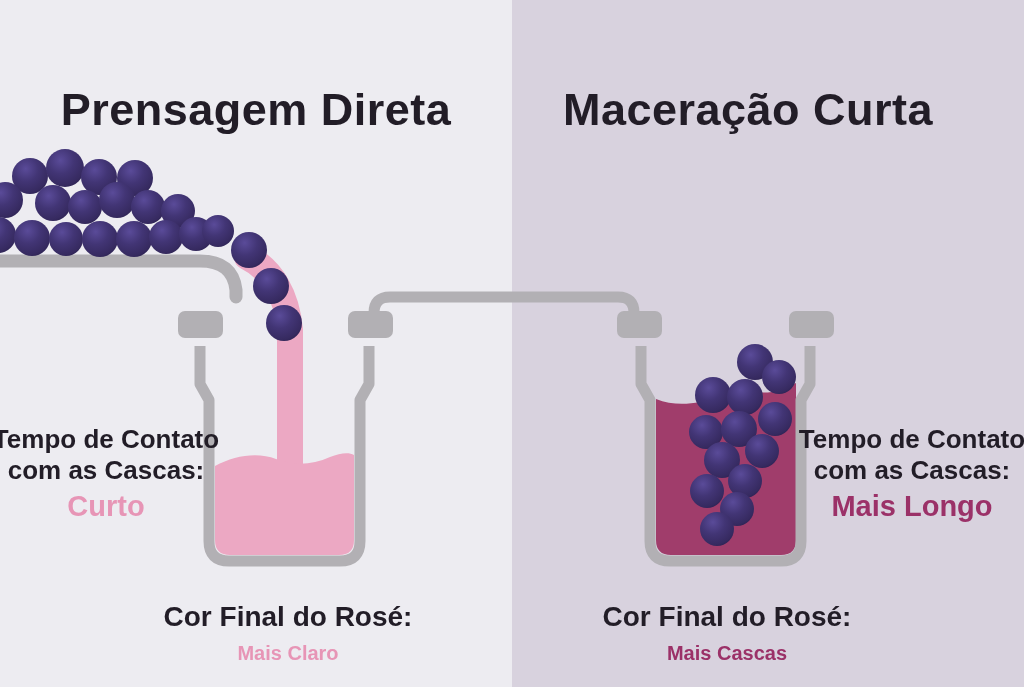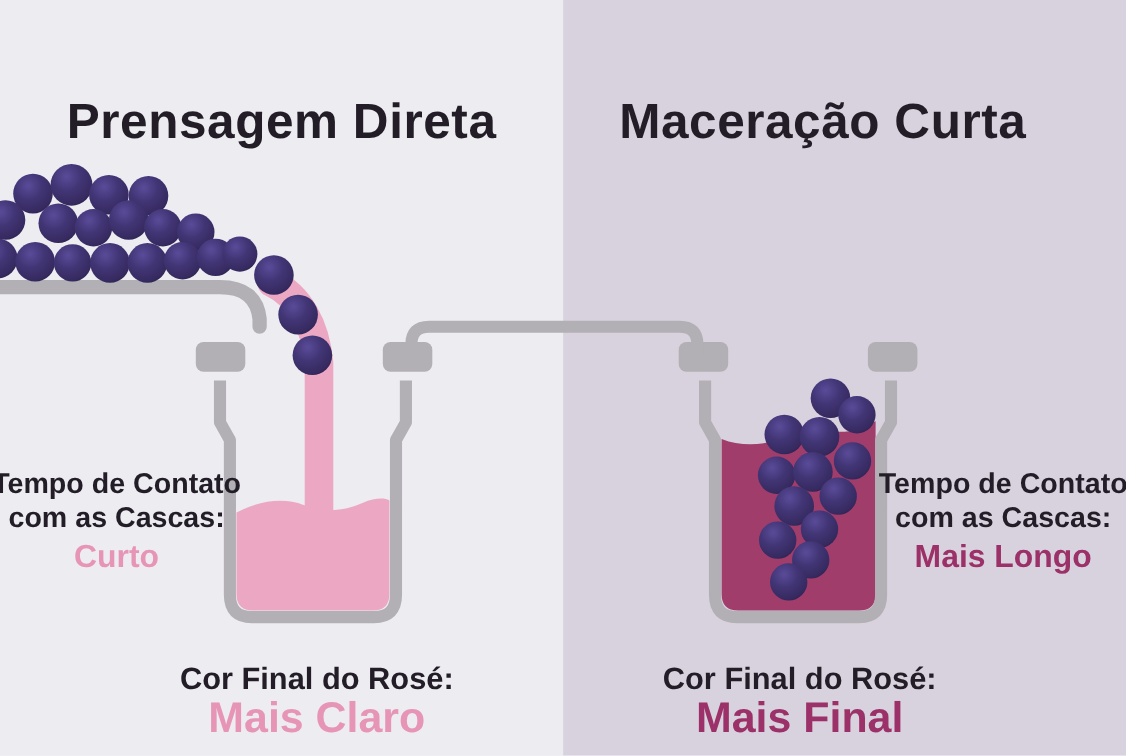--- a/index.html
+++ b/index.html
@@ -15,21 +15,21 @@
   .title{top:84px;width:512px;font-size:45px;letter-spacing:0.5px;}
   .title.l{left:0;}
   .title.r{left:492px;}
   .contact{top:424px;width:300px;font-size:26px;line-height:31px;}
   .contact.l{left:-44px;}
   .contact.r{left:762px;}
   .contact .val{font-size:29px;line-height:36px;padding-top:2px;}
   .final{top:600px;width:320px;font-size:28px;line-height:34px;text-align:center;}
   .final.l{left:128px;}
   .final.r{left:567px;}
-  .final .val{font-size:39px;line-height:34px;padding-top:2px;}
+  .final .val{font-size:20px;line-height:34px;padding-top:2px;}
 </style>
 </head>
 <body>
 
 <div id="canvas">
 
   <div class="panel-bg left"></div>
   <div class="panel-bg right"></div>
 
   <svg id="art" width="1024" height="687" viewBox="0 0 1024 687">
@@ -126,16 +126,16 @@
   <div class="txt title r">Maceração Curta</div>
 
   <div class="txt contact r">
     <div>Tempo de Contato</div>
     <div>com as Cascas:</div>
     <div class="val" style="color: rgb(155, 49, 104);">Mais Longo</div>
   </div>
 
   <div class="txt final r">
     <div>Cor Final do Rosé:</div>
-    <div class="val" style="color: rgb(155, 49, 104);">Mais Final</div>
+    <div class="val" style="color: rgb(155, 49, 104);">Mais Cascas</div>
   </div>
 
 </div>
 
 </body></html>

